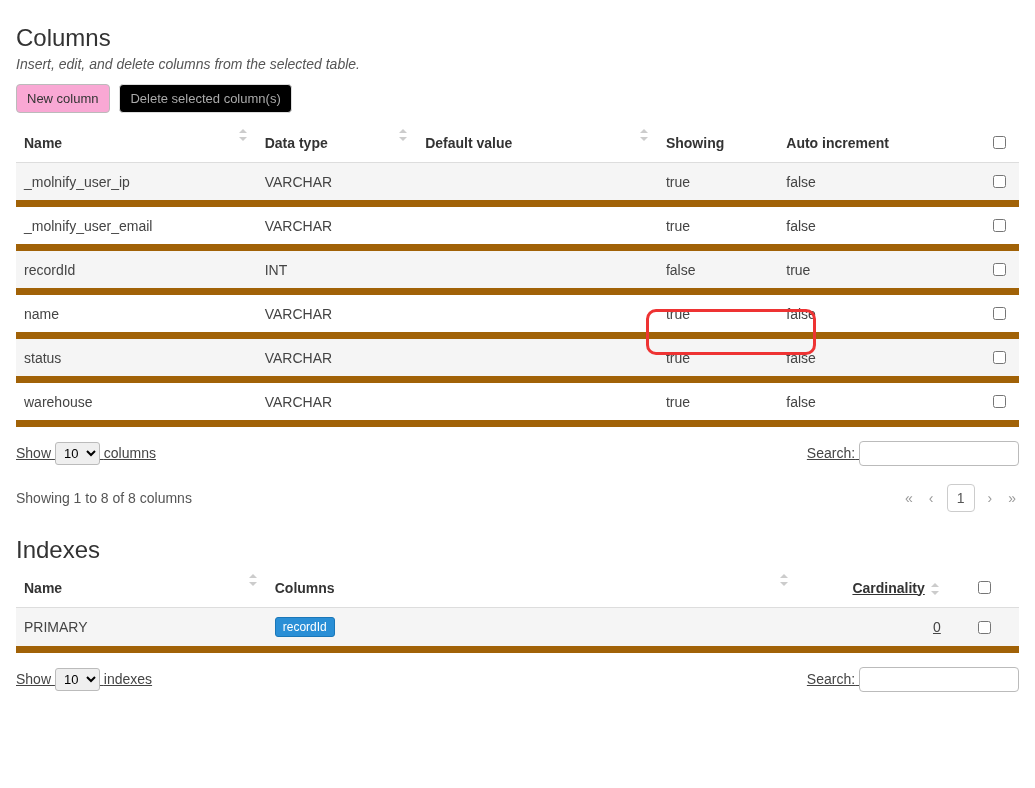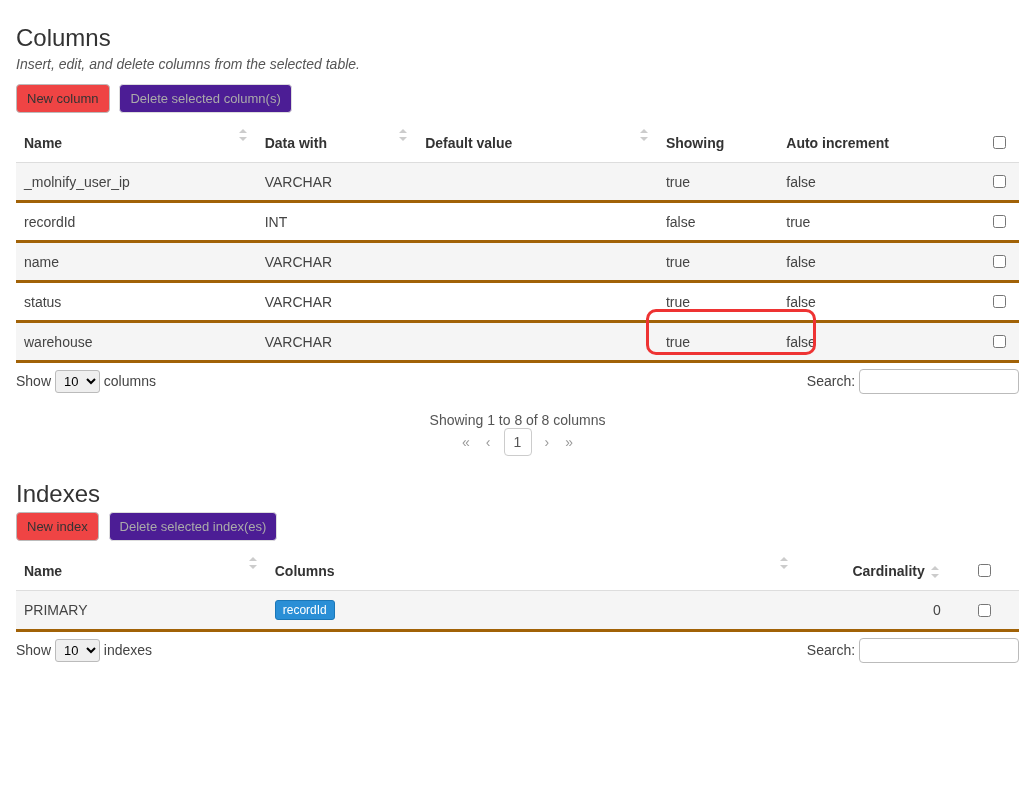--- a/index.html
+++ b/index.html
@@ -24,48 +24,48 @@
     font-style: italic;
   }
   .btnrow {
     margin-bottom: 10px;
   }
   .btn {
     display: inline-block;
     padding: 6px 10px;
     border: 1px solid #bbb;
     border-radius: 4px;
-    background: #ef4444;
+    background: #f9a8d4;
     font-size: 13px;
     cursor: pointer;
     color: #333;
     margin-right: 6px;
   }
   .btn.disabled {
     color: #aaa;
     border-color: #ddd;
-    background: #4c1d95;
+    background: #000000;
     cursor: default;
   }
   table {
     width: 100%;
     border-collapse: collapse;
     font-size: 14px;
   }
   thead th {
     text-align: left;
     font-weight: 600;
     padding: 10px 8px;
     color: #333;
     border-bottom: 1px solid #ddd;
     position: relative;
   }
   tbody td {
     padding: 9px 8px;
-    border-bottom: 3px solid #a16207;
+    border-bottom: 7px solid #a16207;
     color: #444;
   }
   tbody tr:nth-child(odd) { background: #f5f5f5; }
   tbody tr:nth-child(even) { background: #fff; }
   .sort-arrows {
     display: inline-block;
     width: 10px;
     margin-left: 4px;
     position: relative;
     vertical-align: middle;
@@ -85,23 +85,24 @@
     left:0; top:2px;
     border-left:4px solid transparent;
     border-right:4px solid transparent;
     border-top:4px solid #ccc;
   }
   .check-col { width: 30px; text-align: center; }
   .controls-row {
     display:flex;
     justify-content: space-between;
     align-items: center;
-    margin-top: 6px;
+    margin-top: 14px;
     font-size: 14px;
     color:#444;
+    text-decoration:underline;
   }
   select.small {
     padding: 2px 4px;
     border: 1px solid #bbb;
     border-radius: 3px;
     font-size: 13px;
   }
   .search-box {
     border:1px solid #bbb;
     border-radius: 4px;
@@ -109,21 +110,20 @@
     width: 160px;
     font-size: 13px;
   }
   .footer-row {
     display:flex;
     justify-content: space-between;
     align-items: center;
     margin-top: 18px;
     font-size: 14px;
     color:#555;
-    flex-direction:column;
   }
   .pager {
     display:flex;
     gap:10px;
     align-items:center;
   }
   .pager .page-btn {
     width:28px;
     height:28px;
     border:1px solid #ccc;
@@ -159,21 +159,21 @@
   code.pill-primary {
     display:inline-block;
     background:#fbeaea;
     color:#c0392b;
     border:1px solid #f1c9c9;
     padding: 1px 5px;
     border-radius:3px;
     font-size:13px;
     font-family: Menlo, Consolas, monospace;
   }
-  .num-right { text-align: right; }
+  .num-right { text-align: right; text-decoration: underline; }
 </style>
 </head>
 <body>
 
 <div class="section">
   <h2>Columns</h2>
   <p class="subtitle">Insert, edit, and delete columns from the selected table.</p>
   <div class="btnrow">
     <button class="btn">New column</button>
     <button class="btn disabled">Delete selected column(s)</button>
@@ -183,30 +183,38 @@
       <col style="width:24%">
         <col style="width:16%">
         <col style="width:24%">
         <col style="width:12%">
         <col style="width:20%">
         <col style="width:4%">
     </colgroup>
     <thead>
       <tr>
         <th><span>Name</span><span class="sort-arrows"></span></th>
-        <th><span>Data with</span><span class="sort-arrows"></span></th>
+        <th><span>Data type</span><span class="sort-arrows"></span></th>
         <th><span>Default value</span><span class="sort-arrows"></span></th>
         <th><span>Showing</span></th>
         <th><span>Auto increment</span></th>
         <th class="check-col"><input type="checkbox" style=""></th>
       </tr>
     </thead>
     <tbody id="columns-body">
         <tr>
           <td>_molnify_user_ip</td>
+          <td>VARCHAR</td>
+          <td></td>
+          <td>true</td>
+          <td>false</td>
+          <td class="check-col"><input type="checkbox" style=""></td>
+        </tr>
+        <tr>
+          <td>_molnify_user_email</td>
           <td>VARCHAR</td>
           <td></td>
           <td>true</td>
           <td>false</td>
           <td class="check-col"><input type="checkbox" style=""></td>
         </tr>
         <tr>
           <td>recordId</td>
           <td>INT</td>
           <td></td>
@@ -264,24 +272,20 @@
       <span class="nav-btn">›</span>
       <span class="nav-btn">»</span>
     </div>
   </div>
 
   <div class="highlight-ring" id="ring" style="left: 629.906px; top: 284.5px; width: 170.359px; height: 46px;"></div>
 </div>
 
 <div class="section" style="margin-top:24px">
   <h2>Indexes</h2>
-  <div class="btnrow">
-    <button class="btn">New index</button>
-    <button class="btn disabled">Delete selected index(es)</button>
-  </div>
   <table>
     <colgroup>
       <col style="width:25%">
         <col style="width:53%">
         <col style="width:15%">
         <col style="width:7%">
     </colgroup>
     <thead>
       <tr>
         <th><span>Name</span><span class="sort-arrows"></span></th>

